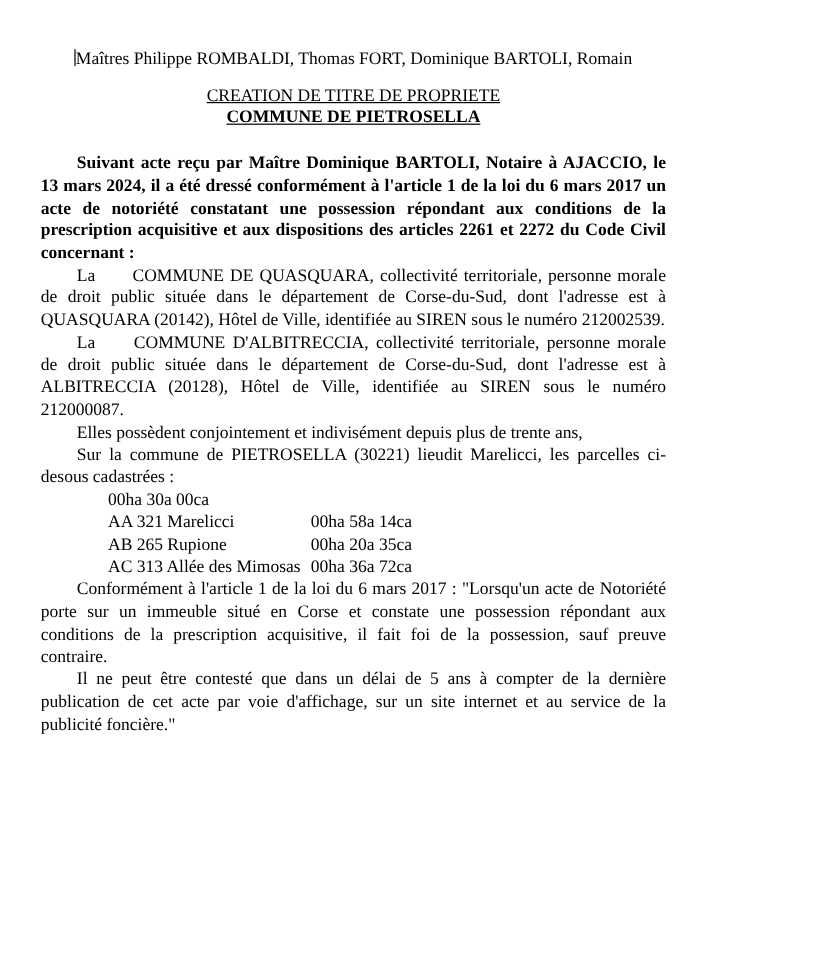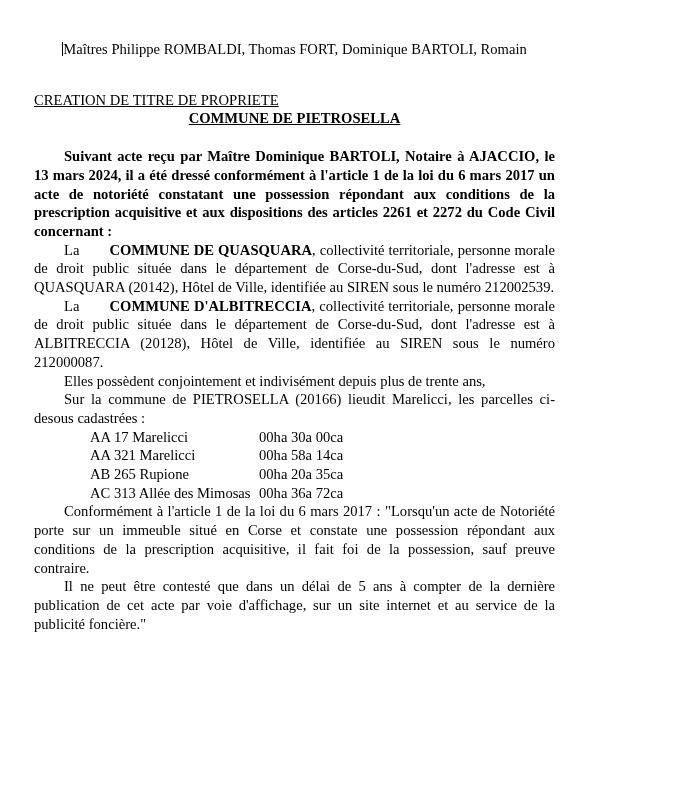--- a/index.html
+++ b/index.html
@@ -16,35 +16,35 @@
     font-family: "Liberation Serif", serif;
     font-size: 14.6px;
     line-height: 18.7px;
     box-sizing: border-box;
     padding: 40px 36px 0 34px;
     overflow: hidden;
   }
   p { margin: 0; }
   .center { text-align: center; }
   .u { text-decoration: underline; }
-  .title-creation { margin-top: 32px; text-align: left; }
+  .title-creation { margin-top: 12px; text-align: center; }
   .title-commune  { text-align: center; font-weight: bold; }
   .body-start { margin-top: 19px; font-weight: bold; }
   .just { text-align: justify; text-indent: 30px; }
   .parcels { margin-left: 56px; }
   .parcel-row { display: flex; }
   .parcel-ref { flex: 0 0 auto; min-width: 169px; }
   .caret {
     display: inline-block;
     width: 1px;
     height: 14px;
     background: #000000;
     vertical-align: -2px;
   }
-  b { font-weight: bold; margin-left: 26px; }
+  b { font-weight: normal; margin-left: 26px; }
 </style>
 </head>
 <body>
 
 <div class="page">
 
   <div>
     <p class="center"><span class="caret"></span><span>Maîtres Philippe ROMBALDI, Thomas FORT, Dominique BARTOLI, Romain</span></p>
   </div>
 
@@ -55,25 +55,24 @@
   <div>
 
     <p class="just body-start"><span>Suivant acte reçu par Maître Dominique BARTOLI, Notaire à AJACCIO, le 13 mars 2024, il a été dressé conformément à l'article 1 de la loi du 6 mars 2017 un acte de notoriété constatant une possession répondant aux conditions de la prescription acquisitive et aux dispositions des articles 2261 et 2272 du Code Civil concernant :</span></p>
 
     <p class="just"><span>La </span><b>COMMUNE DE QUASQUARA</b><span>, collectivité territoriale, personne morale de droit public située dans le département de Corse-du-Sud, dont l'adresse est à QUASQUARA (20142), Hôtel de Ville, identifiée au SIREN sous le numéro 212002539.</span></p>
 
     <p class="just"><span>La </span><b>COMMUNE D'ALBITRECCIA</b><span>, collectivité territoriale, personne morale de droit public située dans le département de Corse-du-Sud, dont l'adresse est à ALBITRECCIA (20128), Hôtel de Ville, identifiée au SIREN sous le numéro 212000087.</span></p>
 
     <p class="just"><span>Elles possèdent conjointement et indivisément depuis plus de trente ans,</span></p>
 
-    <p class="just"><span>Sur la commune de PIETROSELLA (20166) lieudit Marelicci, les parcelles ci-desous cadastrées :</span></p>
+    <p class="just"><span>Sur la commune de PIETROSELLA (30221) lieudit Marelicci, les parcelles ci-desous cadastrées :</span></p>
 
     <div class="parcels">
       <div class="parcel-row">
-        <span class="parcel-ref">AA 17 Marelicci</span>
         <span class="parcel-area">00ha 30a 00ca</span>
       </div>
       <div class="parcel-row">
         <span class="parcel-ref">AA 321 Marelicci</span>
         <span class="parcel-area">00ha 58a 14ca</span>
       </div>
       <div class="parcel-row">
         <span class="parcel-ref">AB 265 Rupione</span>
         <span class="parcel-area">00ha 20a 35ca</span>
       </div>

